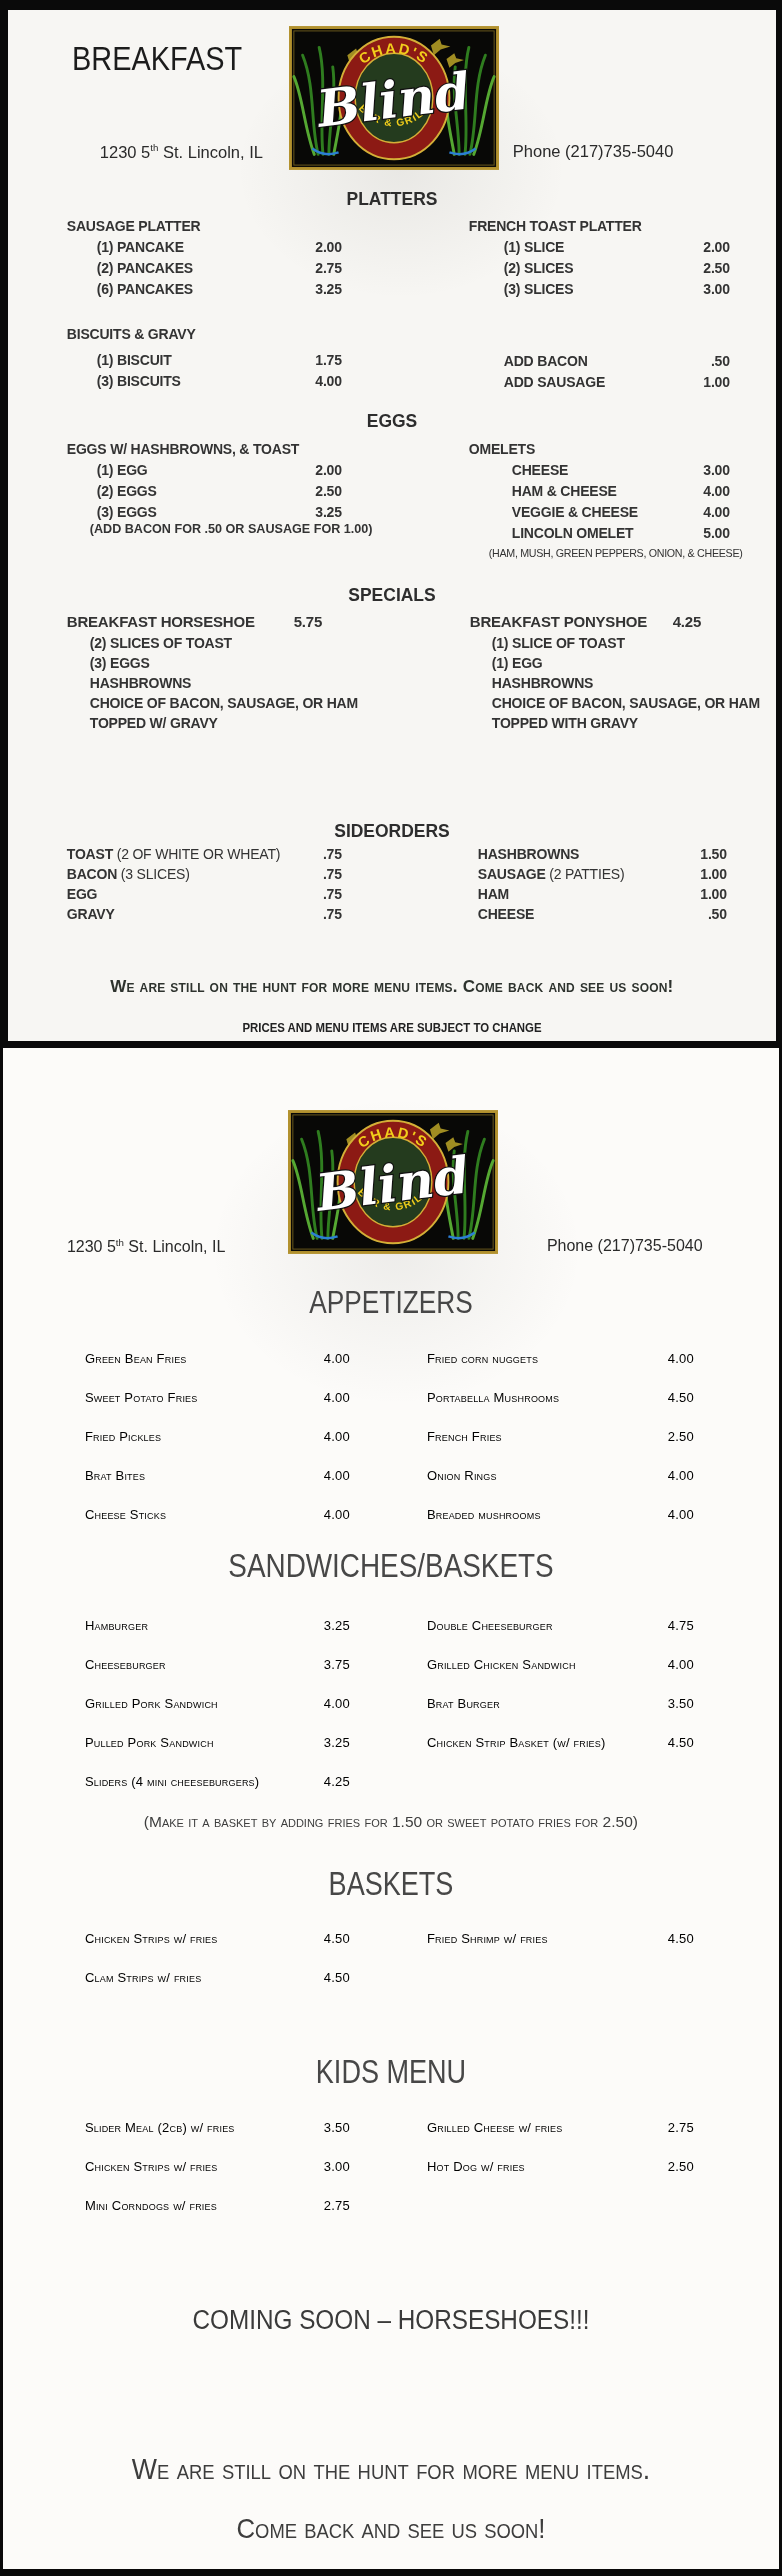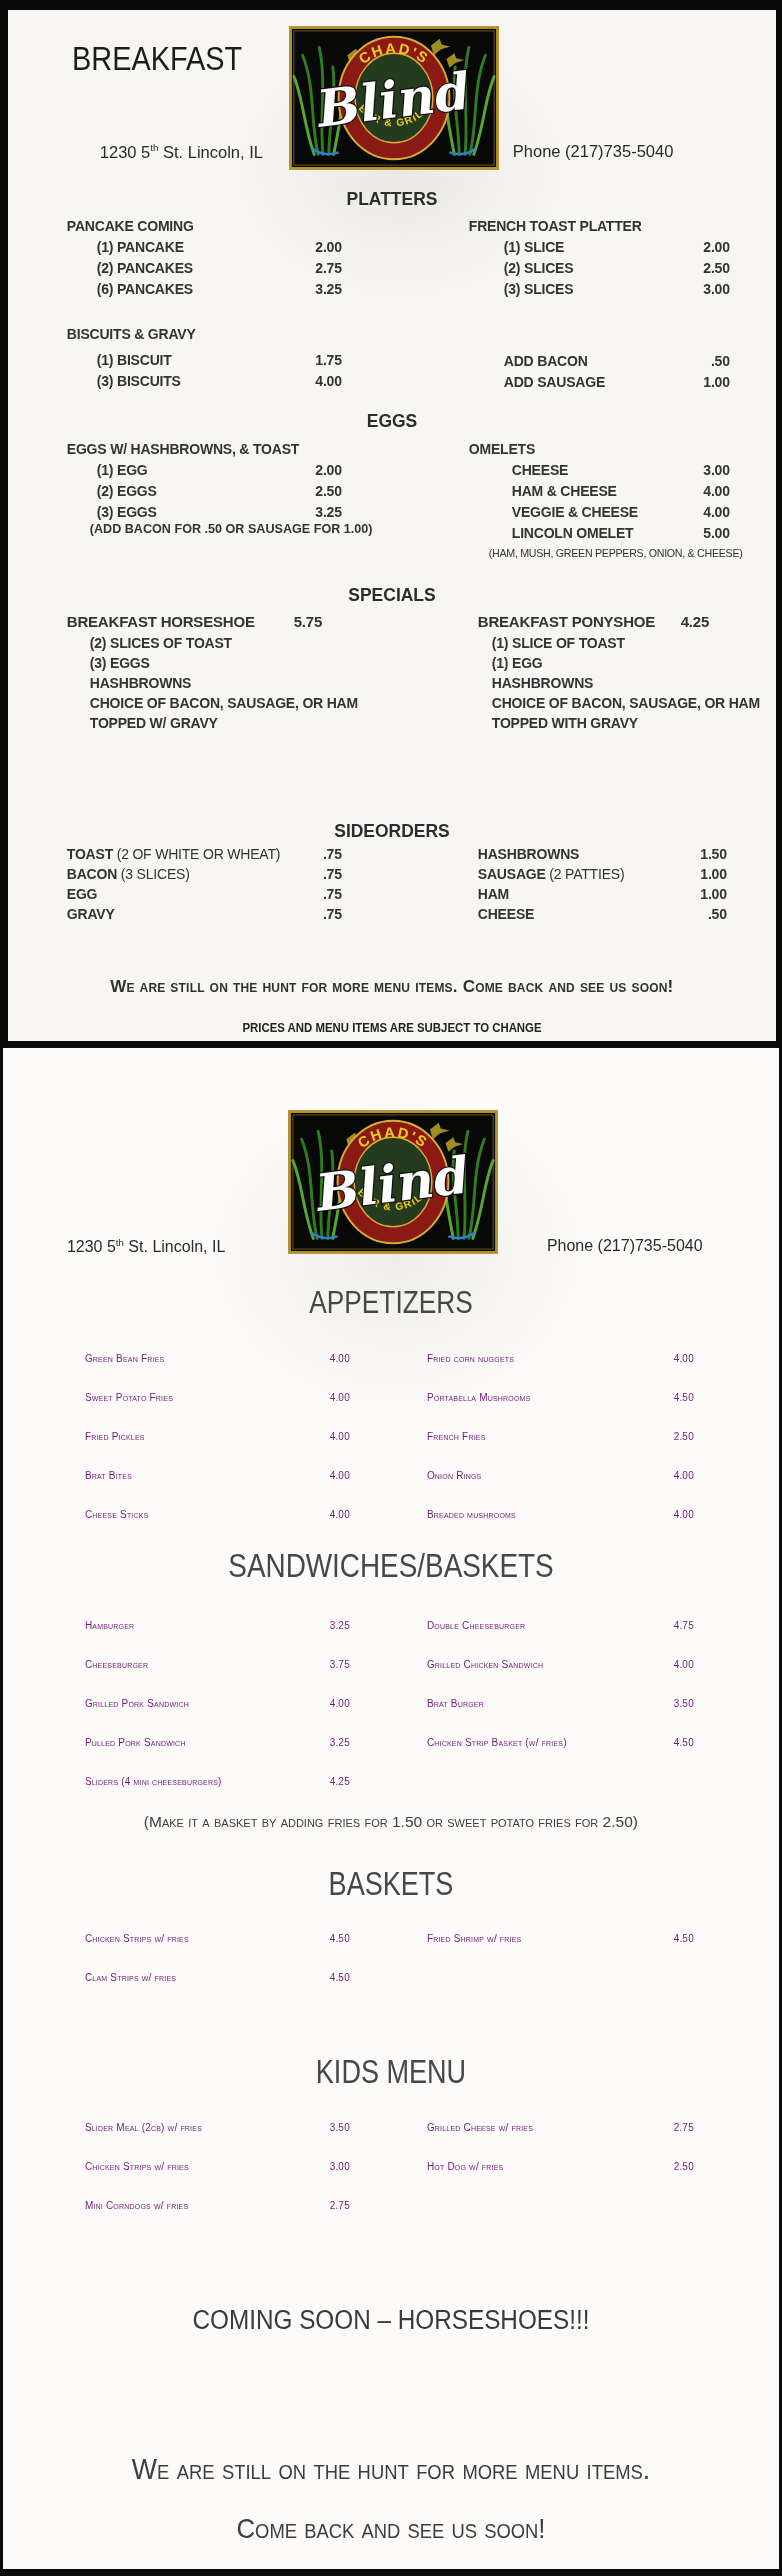--- a/index.html
+++ b/index.html
@@ -33,21 +33,21 @@
   .dline{height:20px;line-height:20px;padding-left:23px;white-space:nowrap;}
   .center{width:100%;text-align:center;}
   .hunter1{font-size:15.5px;font-weight:700;color:#2d2d2d;}
   .hunter1 .hp{margin-left:17.5px;}
   .hunter2{font-size:14.6px;font-weight:700;color:#333;margin-top:1.9px;}
   .foot1{font-size:17px;font-weight:700;color:#2e332e;font-variant:small-caps;letter-spacing:0.2px;}
   .disc{font-size:12px;font-weight:700;color:#222;transform:scaleX(.95);}
 
   
   .h2{width:100%;text-align:center;font-size:32px;font-weight:400;color:#474747;transform:scaleX(.82);white-space:nowrap;}
-  .p2col{position:absolute;color:#701a75;font-size:10px;font-variant:small-caps;letter-spacing:0.2px;}
+  .p2col{position:absolute;color:#000000;font-size:13px;font-variant:small-caps;letter-spacing:0.2px;}
   .p2col .mrow{height:39px;line-height:19.4px;}
   .p2col .mprice{width:56px;font-variant:normal;}
   .note3{font-size:15.5px;color:#3d3d3d;font-variant:small-caps;}
   .coming{font-size:27px;color:#3a3a3a;font-variant:small-caps;transform:scaleX(.9);}
   .foot2a{font-size:29px;color:#3d3d3d;font-variant:small-caps;transform:scaleX(.92);white-space:nowrap;}
   .foot2b{font-size:28px;color:#3d3d3d;font-variant:small-caps;transform:scaleX(.92);}
   .logo{display:block;}
 </style>
 </head>
 <body>
@@ -97,21 +97,21 @@
       </text>
       <text x="108" y="94" text-anchor="middle" font-size="52" font-style="italic" font-weight="bold" font-family="'DejaVu Serif',serif" fill="#ffffff" stroke="#111" stroke-width="2.5" paint-order="stroke" transform="rotate(-7 108 78)">Blind</text>
     </svg>
 
     <div class="b addr" style="left:92px;top:132px;"><span>1230 5</span><sup>th</sup><span> St.  Lincoln, IL</span></div>
     <div class="b addr" style="left:505px;top:132px;">Phone (217)735-5040</div>
 
     <div class="b h1" style="top:178px;">PLATTERS</div>
 
     <div class="col ind31" style="left:59px;top:205px;width:275px;">
-      <div class="gheader">PANCAKE COMING</div>
+      <div class="gheader">SAUSAGE PLATTER</div>
       <div>
           <div class="mrow">
             <span class="mname"><span>(1) PANCAKE</span></span>
             <span class="mprice">2.00</span>
           </div>
           <div class="mrow">
             <span class="mname"><span>(2) PANCAKES</span></span>
             <span class="mprice">2.75</span>
           </div>
           <div class="mrow">
@@ -218,21 +218,21 @@
       <div>
           <div class="dline">(2) SLICES OF TOAST</div>
           <div class="dline">(3) EGGS</div>
           <div class="dline">HASHBROWNS</div>
           <div class="dline">CHOICE OF BACON, SAUSAGE, OR HAM</div>
           <div class="dline">TOPPED W/ GRAVY</div>
         </div>
     </div>
     <div class="col" style="left:461px;top:600px;width:260px;">
       <div class="shead">
-          <span style="margin-left:9px;">BREAKFAST PONYSHOE</span>
+          <span style="margin-left:1px;">BREAKFAST PONYSHOE</span>
           <span class="mprice">4.25</span>
         </div>
       <div>
           <div class="dline">(1) SLICE OF TOAST</div>
           <div class="dline">(1) EGG</div>
           <div class="dline">HASHBROWNS</div>
           <div class="dline">CHOICE OF BACON, SAUSAGE, OR HAM</div>
           <div class="dline">TOPPED WITH GRAVY</div>
         </div>
     </div>

